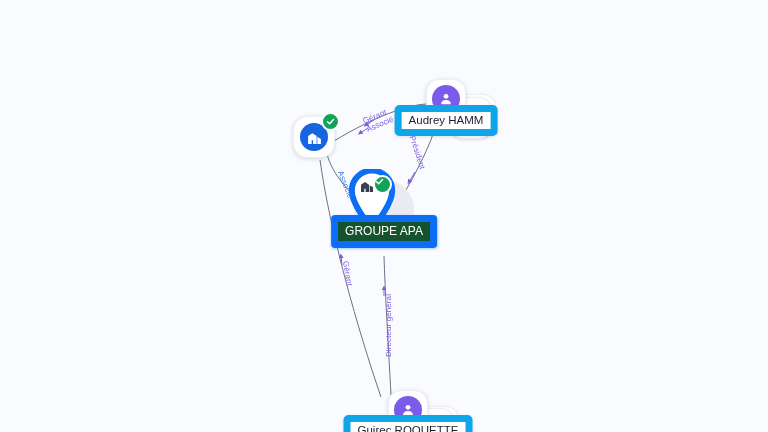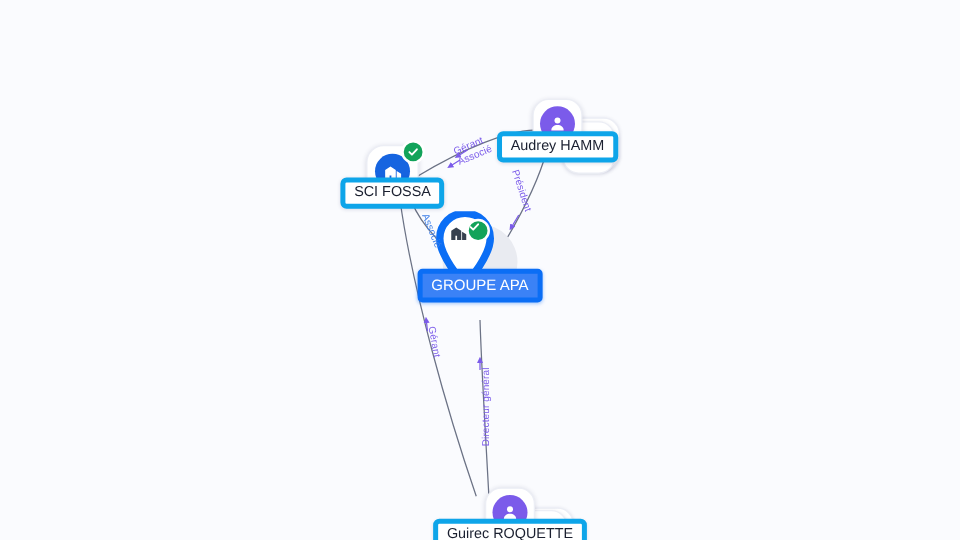--- a/index.html
+++ b/index.html
@@ -72,29 +72,29 @@
     position:absolute;top:9px;left:11px;
     width:26px;height:26px;border-radius:50%;
     background:#ffffff;
     display:flex;align-items:center;justify-content:center;
   }
 
   .label{
     position:absolute;left:50%;transform:translateX(-50%);
     white-space:nowrap;
     background:#ffffff;
-    border:4px solid #0ea5e9;
+    border:7px solid #0ea5e9;
     border-radius:5px;
     padding:2px 7px 3px 7px;
     font-size:11.5px;
     color:#1b2030;
     box-shadow:0 1px 3px rgba(30,40,90,.13);
   }
   .label.primary{
-    background:#3b82f6;border-color:#0b6ef5;color:#ffffff;
+    background:#14532d;border-color:#0b6ef5;color:#ffffff;
     font-size:12px;border-radius:4px;
     box-shadow:0 1px 3px rgba(11,110,245,.35);
   }
 
   .edge-label{
     position:absolute;
     font-size:8px;
     letter-spacing:.1px;
     white-space:nowrap;
     transform-origin:50% 50%;
@@ -141,21 +141,20 @@
           <path d="M3 21V10l6-4 6 4v11h-5v-5H8v5H3zm13 0V11l5 3v7h-5z"></path>
         </svg>
       </div>
     </div>
     <div class="badge">
       <svg width="9" height="9" viewBox="0 0 24 24" fill="none" stroke="#ffffff" stroke-width="4" stroke-linecap="round" stroke-linejoin="round">
           <path d="M4 12.5l5.5 5.5L20 6.5"></path>
         </svg>
     </div>
   </div>
-  <div class="label" style="top:26px;">SCI FOSSA</div>
 </div>
 
 <div class="node" style="left:446px;top:99px;">
   <div class="stack">
     <i style="left:8px;top:-5px;"></i>
     <i style="left:4px;top:-2px;"></i>
   </div>
   <div class="avatar-wrap">
     <div class="avatar-card">
       <div class="avatar-circle">

